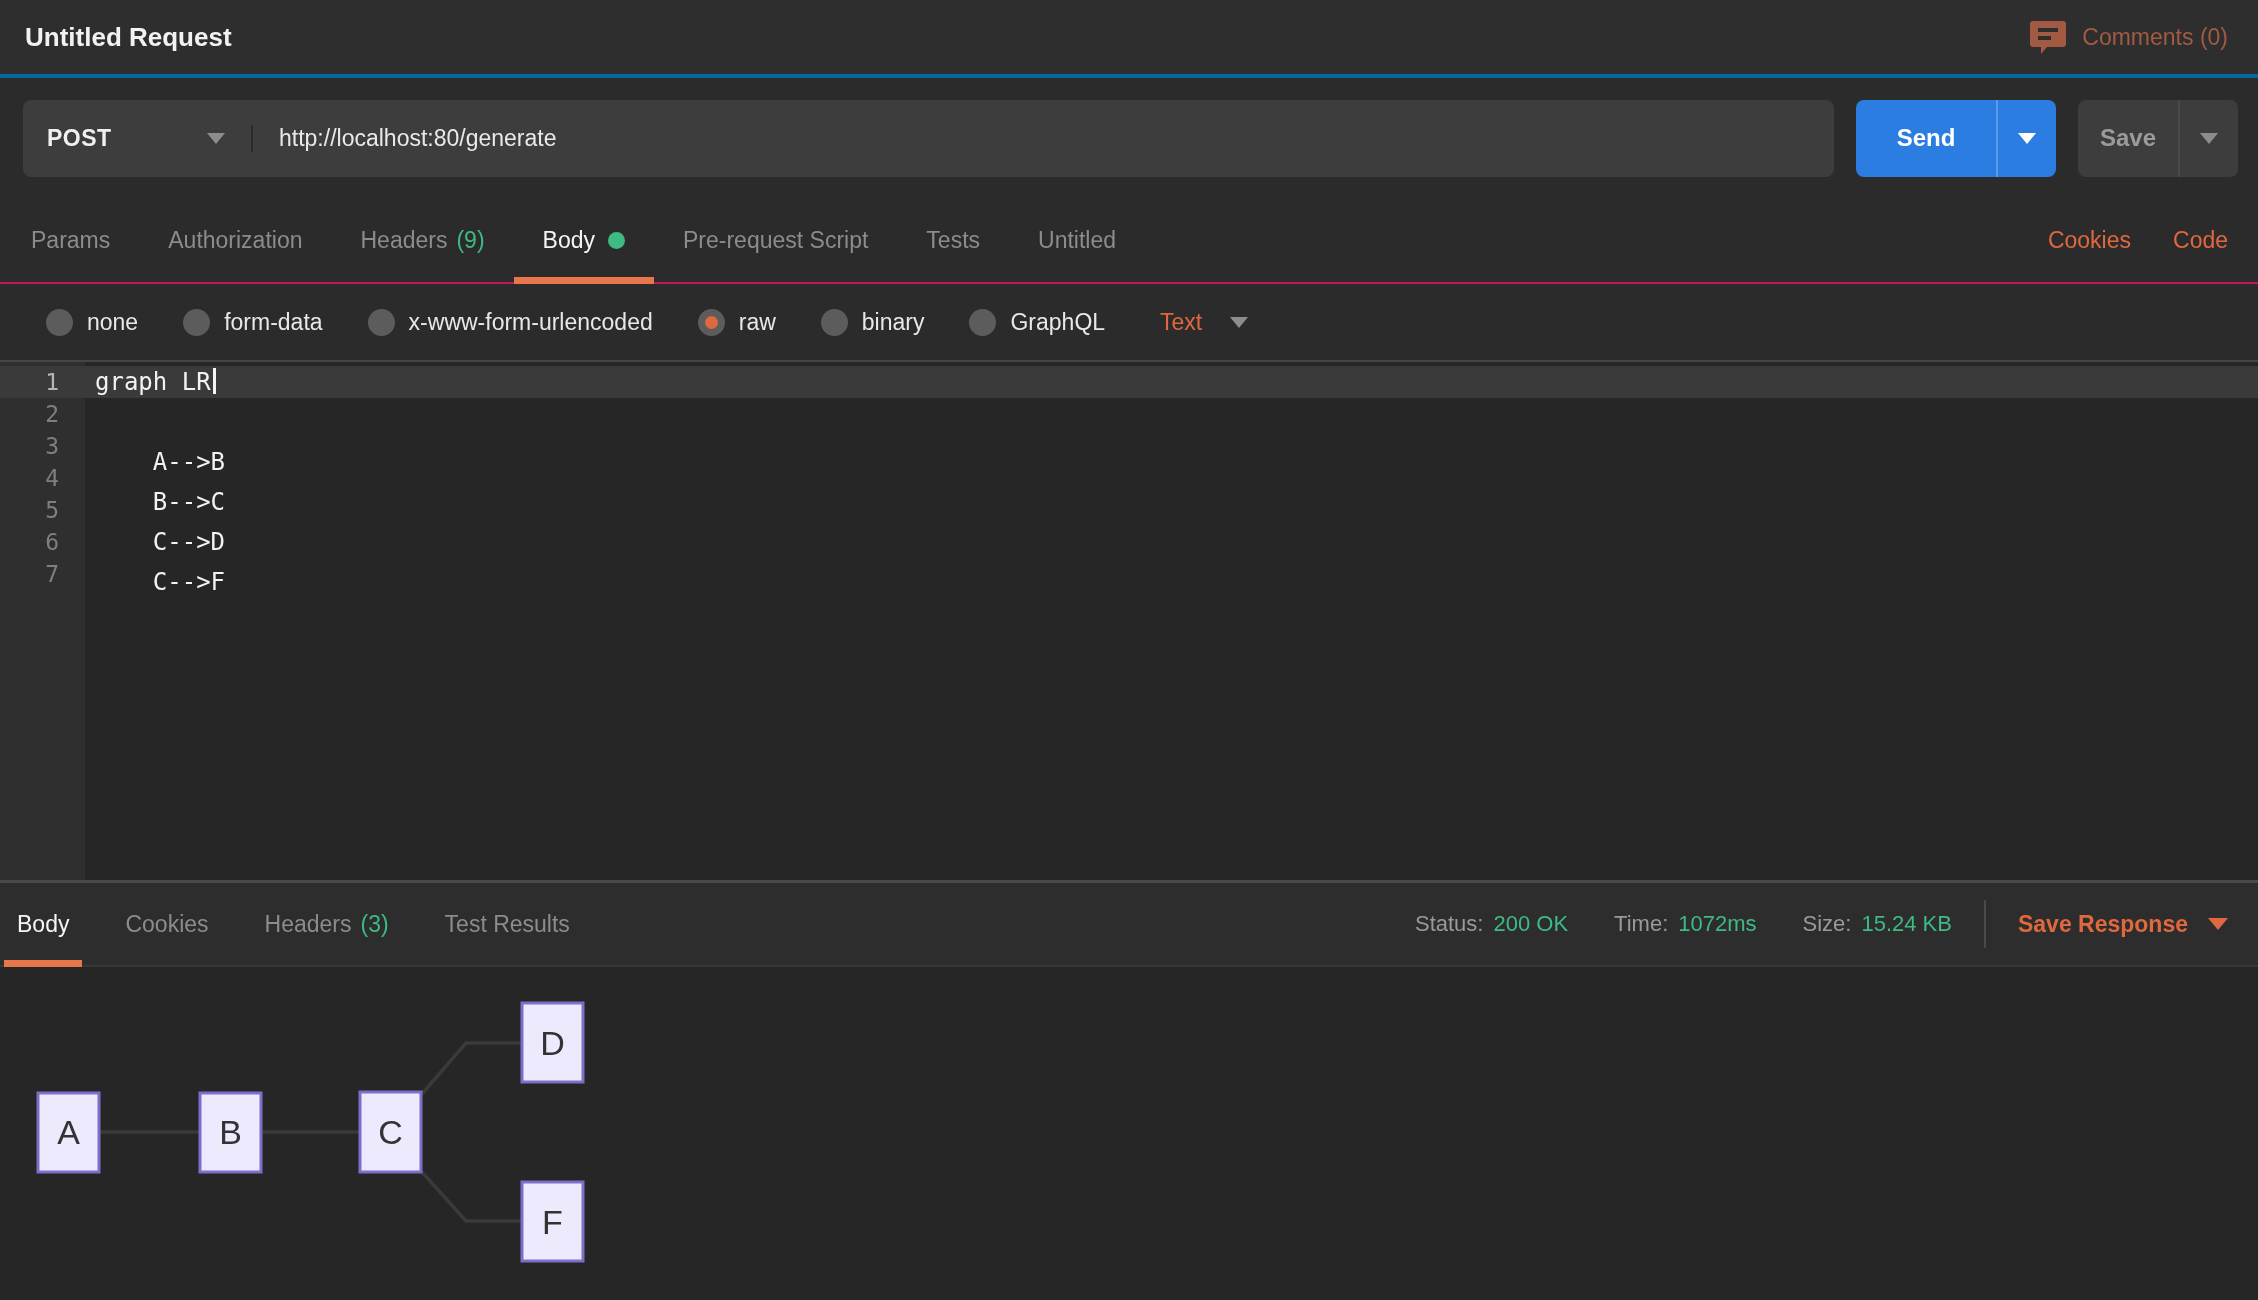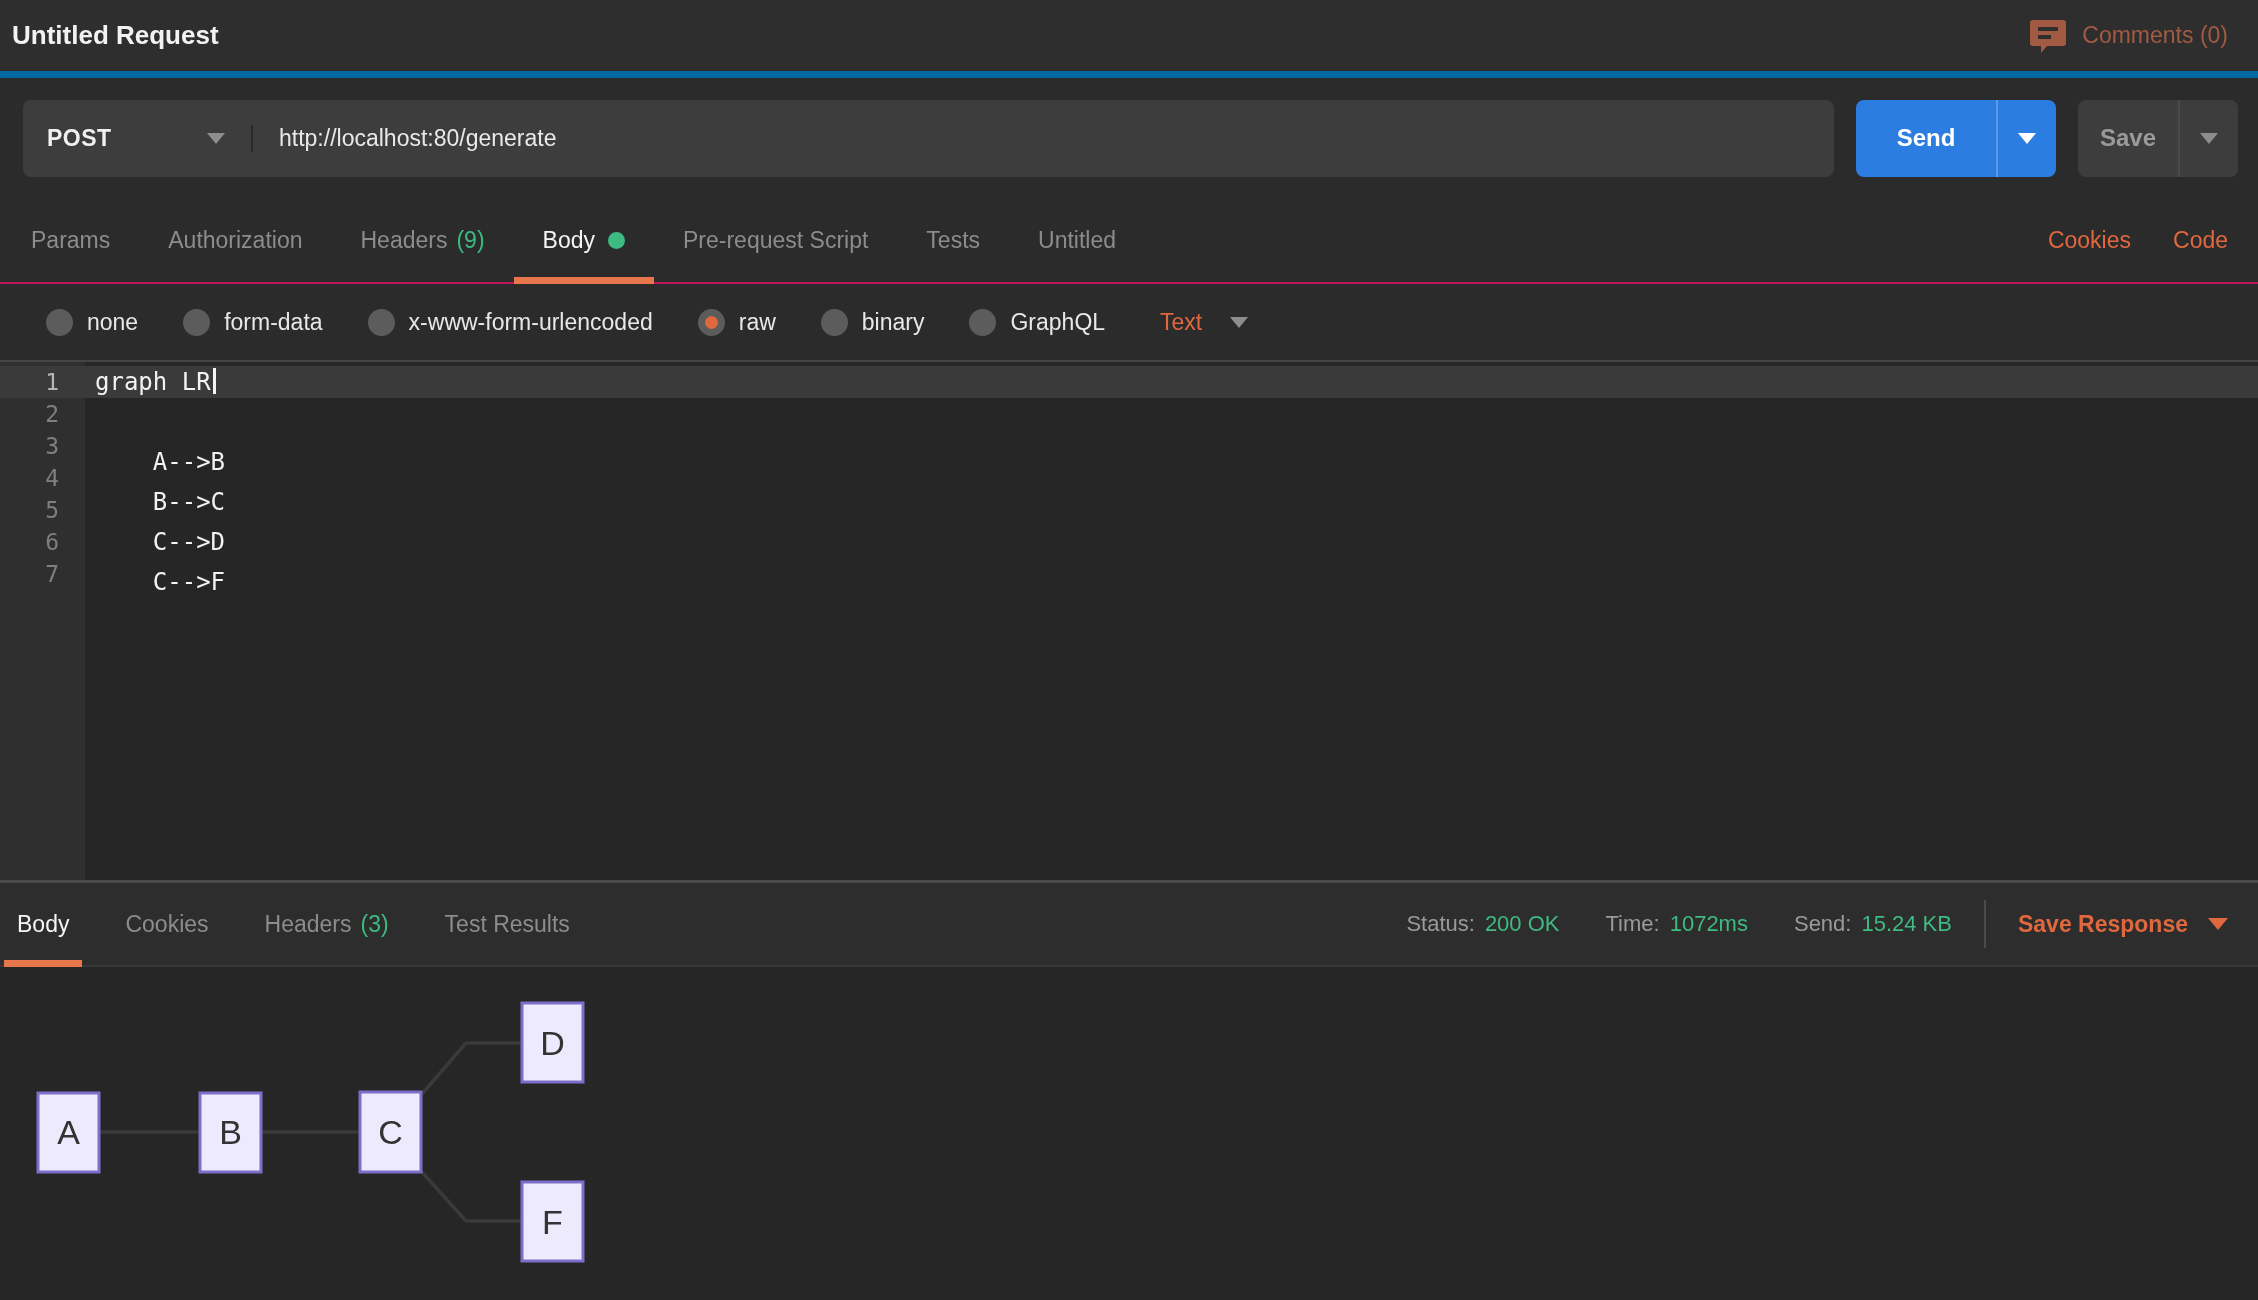--- a/index.html
+++ b/index.html
@@ -9,23 +9,23 @@
     font-family: "Liberation Sans", sans-serif;
     color: #f0f0f0;
     overflow: hidden;
   }
   .app { width: 2258px; height: 1300px; display: flex; flex-direction: column; }
 
   
   .topbar {
     height: 78px; flex: 0 0 78px;
     background: #2e2e2e;
-    border-bottom: 7px solid #0369a1;
+    border-bottom: 4px solid #0369a1;
     display: flex; align-items: center; justify-content: space-between;
-    padding: 0 30px 0 12px;
+    padding: 0 30px 0 25px;
   }
   .title { font-size: 26px; font-weight: 600; color: #f2f2f2; }
   .comments { display: flex; align-items: center; gap: 16px; color: var(--muted_orange, #a25b42); cursor: pointer; }
   .comments-label { font-size: 23px; }
 
   
   .request-row {
     height: 120px; flex: 0 0 120px;
     background: #2b2b2b;
     display: flex; align-items: center;
@@ -295,21 +295,21 @@
     <div class="resp-meta">
       <div class="meta-item">
         <span class="meta-label">Status:</span>
         <span class="meta-value">200 OK</span>
       </div>
       <div class="meta-item">
         <span class="meta-label">Time:</span>
         <span class="meta-value">1072ms</span>
       </div>
       <div class="meta-item">
-        <span class="meta-label">Send:</span>
+        <span class="meta-label">Size:</span>
         <span class="meta-value">15.24 KB</span>
       </div>
       <div class="meta-divider"></div>
       <div class="save-response">
         <span class="save-response-label">Save Response</span>
         <span class="tri orange"></span>
       </div>
     </div>
   </div>
 

